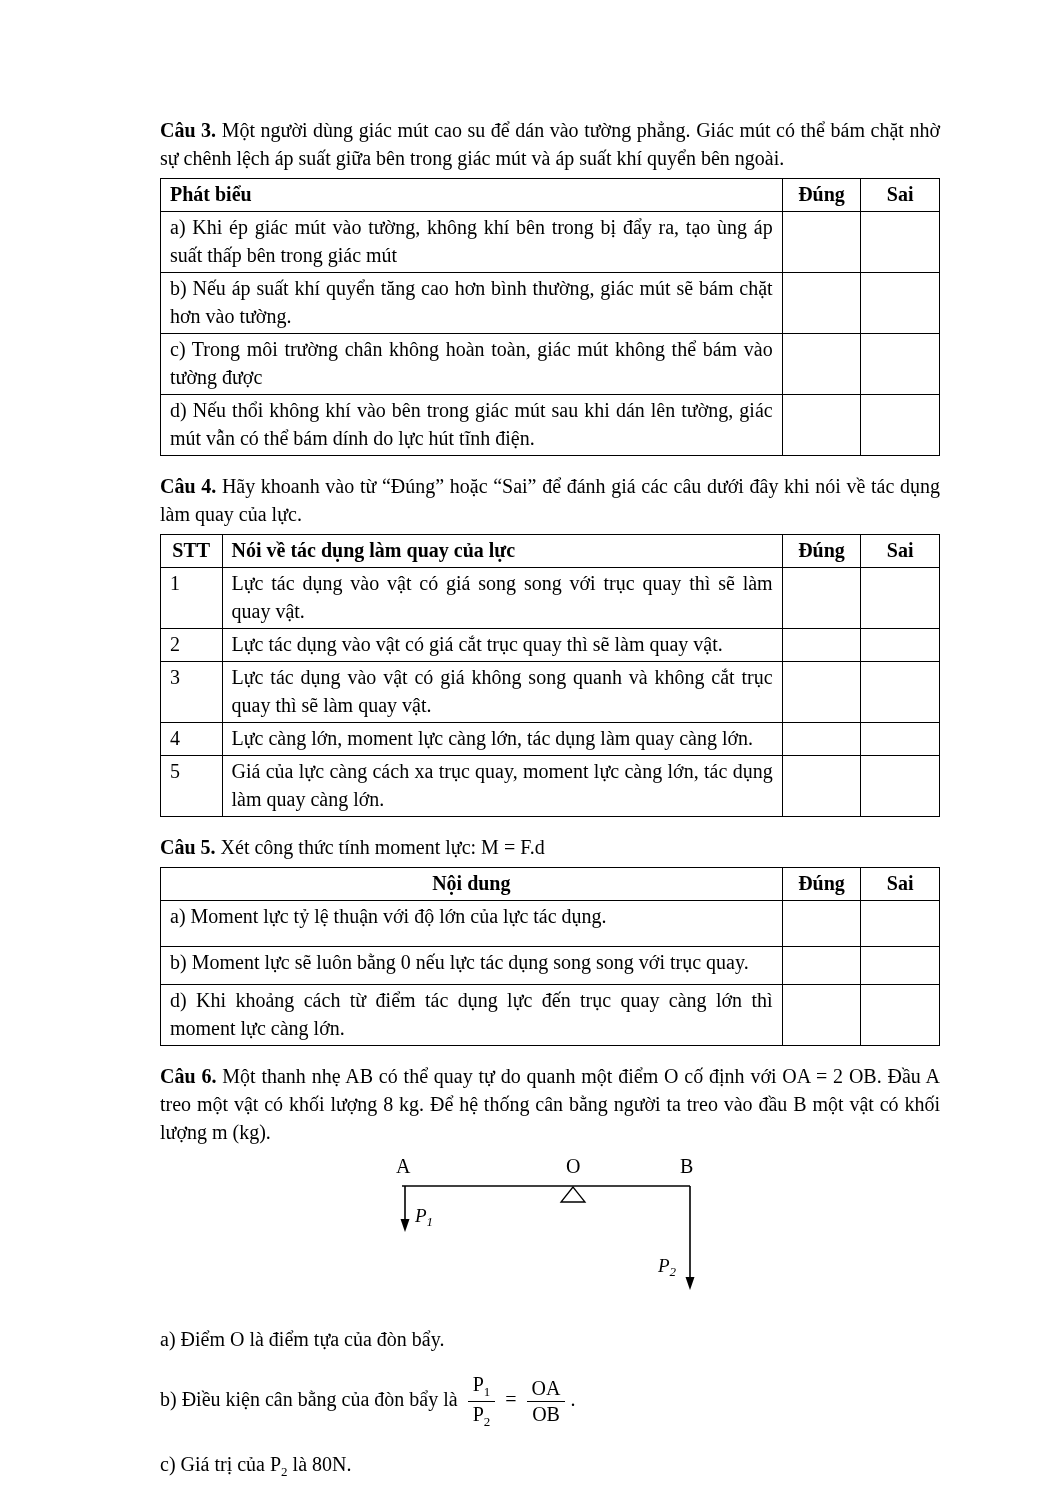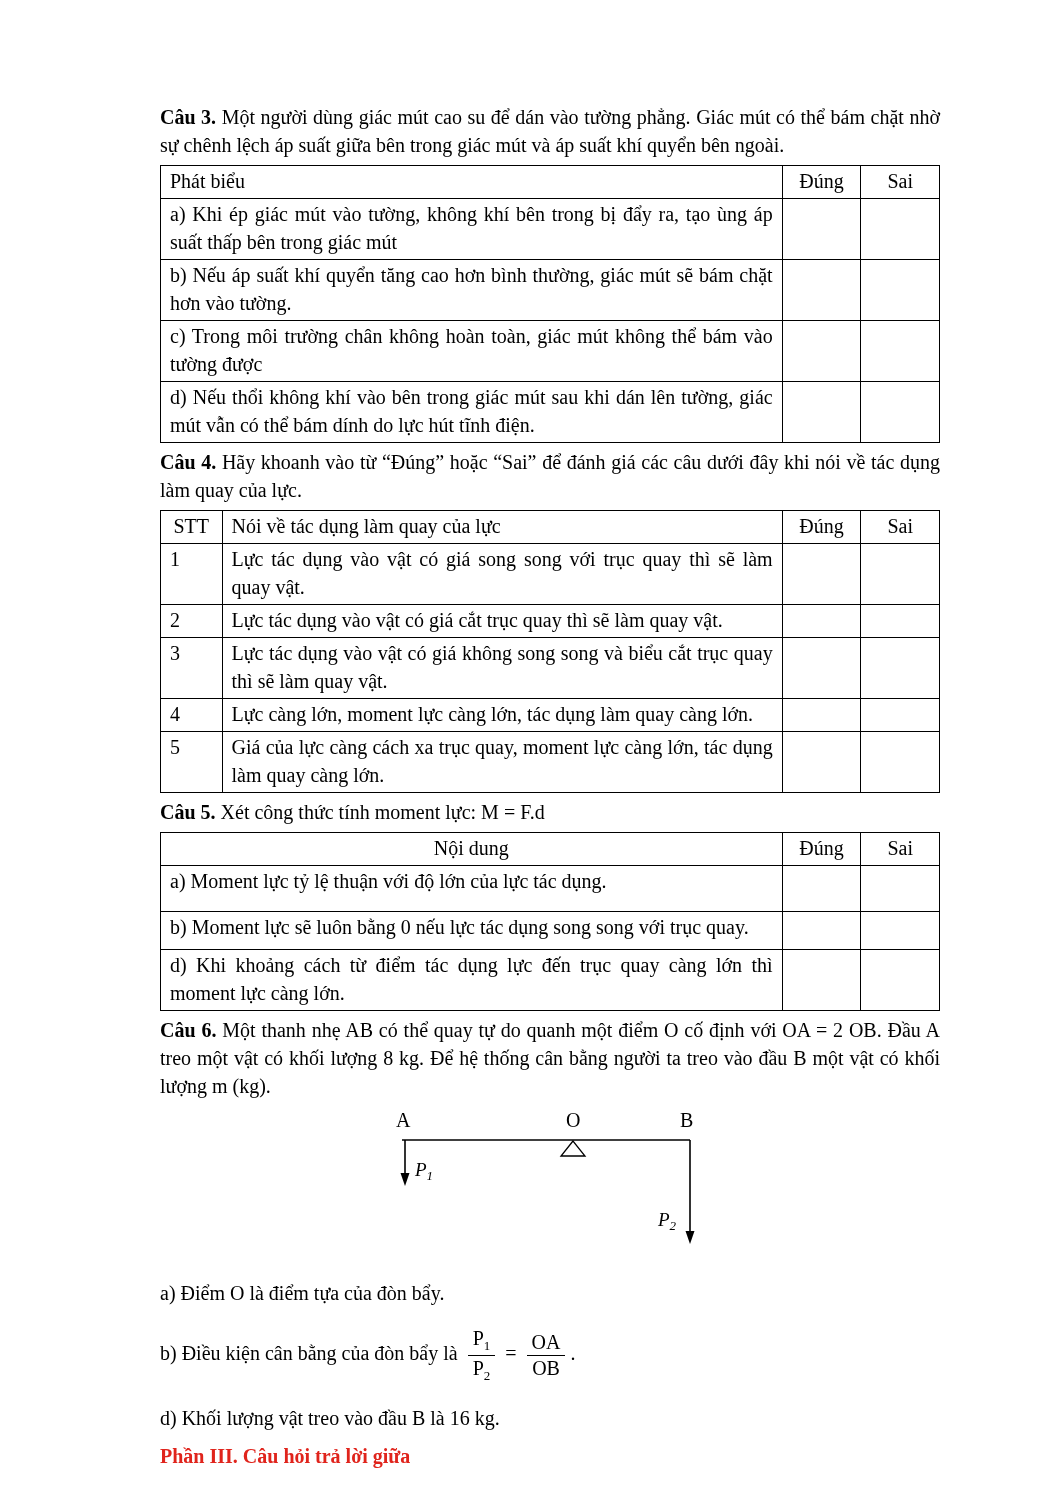--- a/index.html
+++ b/index.html
@@ -8,38 +8,38 @@
     position: relative;
     width: 1054px;
     min-height: 1490px;
     background: #ffffff;
     padding: 100px 114px 60px 160px;
     font-family: "Liberation Serif", "DejaVu Serif", serif;
     font-size: 20px;
     line-height: 1.4;
     color: #000000;
   }
-  p { margin: 3px 0 6px 0; }
+  p { margin: 16px 0 6px 0; }
   .justify { text-align: justify; }
   b { font-weight: bold; }
 
   table.qtable {
     width: 100%;
     border-collapse: collapse;
     table-layout: fixed;
     margin: 3px 0 5px 0;
   }
   .qtable th, .qtable td {
     border: 1.5px solid #000;
     padding: 1px 9px 3px 9px;
     vertical-align: top;
     font-weight: normal;
     text-align: justify;
   }
-  .qtable th { font-weight: normal; text-align: left; }
+  .qtable th { font-weight: bold; text-align: left; }
   .qtable th.center, .qtable td.center { text-align: center; }
   .qtable td.pad-b { padding-bottom: 16px; }
   .qtable td.pad-b-sm { padding-bottom: 8px; }
   .col-stmt { width: 79.8%; }
   .col-ans  { width: 10.1%; }
   .t2-col-stt  { width: 7.9%; }
   .t2-col-stmt { width: 71.9%; }
   .t2-col-ans  { width: 10.1%; }
 
   .stt-cell { text-align: center; font-weight: bold; }
@@ -136,21 +136,21 @@
       <td></td>
     </tr>
     <tr>
       <td class="stt-cell">2</td>
       <td>Lực tác dụng vào vật có giá cắt trục quay thì sẽ làm quay vật.</td>
       <td></td>
       <td></td>
     </tr>
     <tr>
       <td class="stt-cell">3</td>
-      <td>Lực tác dụng vào vật có giá không song song và biểu cắt trục quay thì sẽ làm quay vật.</td>
+      <td>Lực tác dụng vào vật có giá không song quanh và không cắt trục quay thì sẽ làm quay vật.</td>
       <td></td>
       <td></td>
     </tr>
     <tr>
       <td class="stt-cell">4</td>
       <td>Lực càng lớn, moment lực càng lớn, tác dụng làm quay càng lớn.</td>
       <td></td>
       <td></td>
     </tr>
     <tr>
@@ -233,20 +233,23 @@
       <span class="num"><span>P</span><sub>1</sub></span>
       <span class="den"><span>P</span><sub>2</sub></span>
     </span>
     <span>=</span>
     <span class="frac">
       <span class="num">OA</span>
       <span class="den">OB</span>
     </span><span>.</span>
   </p>
 
+  <p class="item-line">
+    <span>c) Giá trị của P</span><sub>2</sub><span> là 80N.</span>
+  </p>
 
   <p class="item-line">
     <span>d) Khối lượng vật treo vào đầu B là 16 kg.</span>
   </p>
 
   <p class="part3-heading">Phần III. Câu hỏi trả lời giữa</p>
 
 </div>
 
 </body></html>

